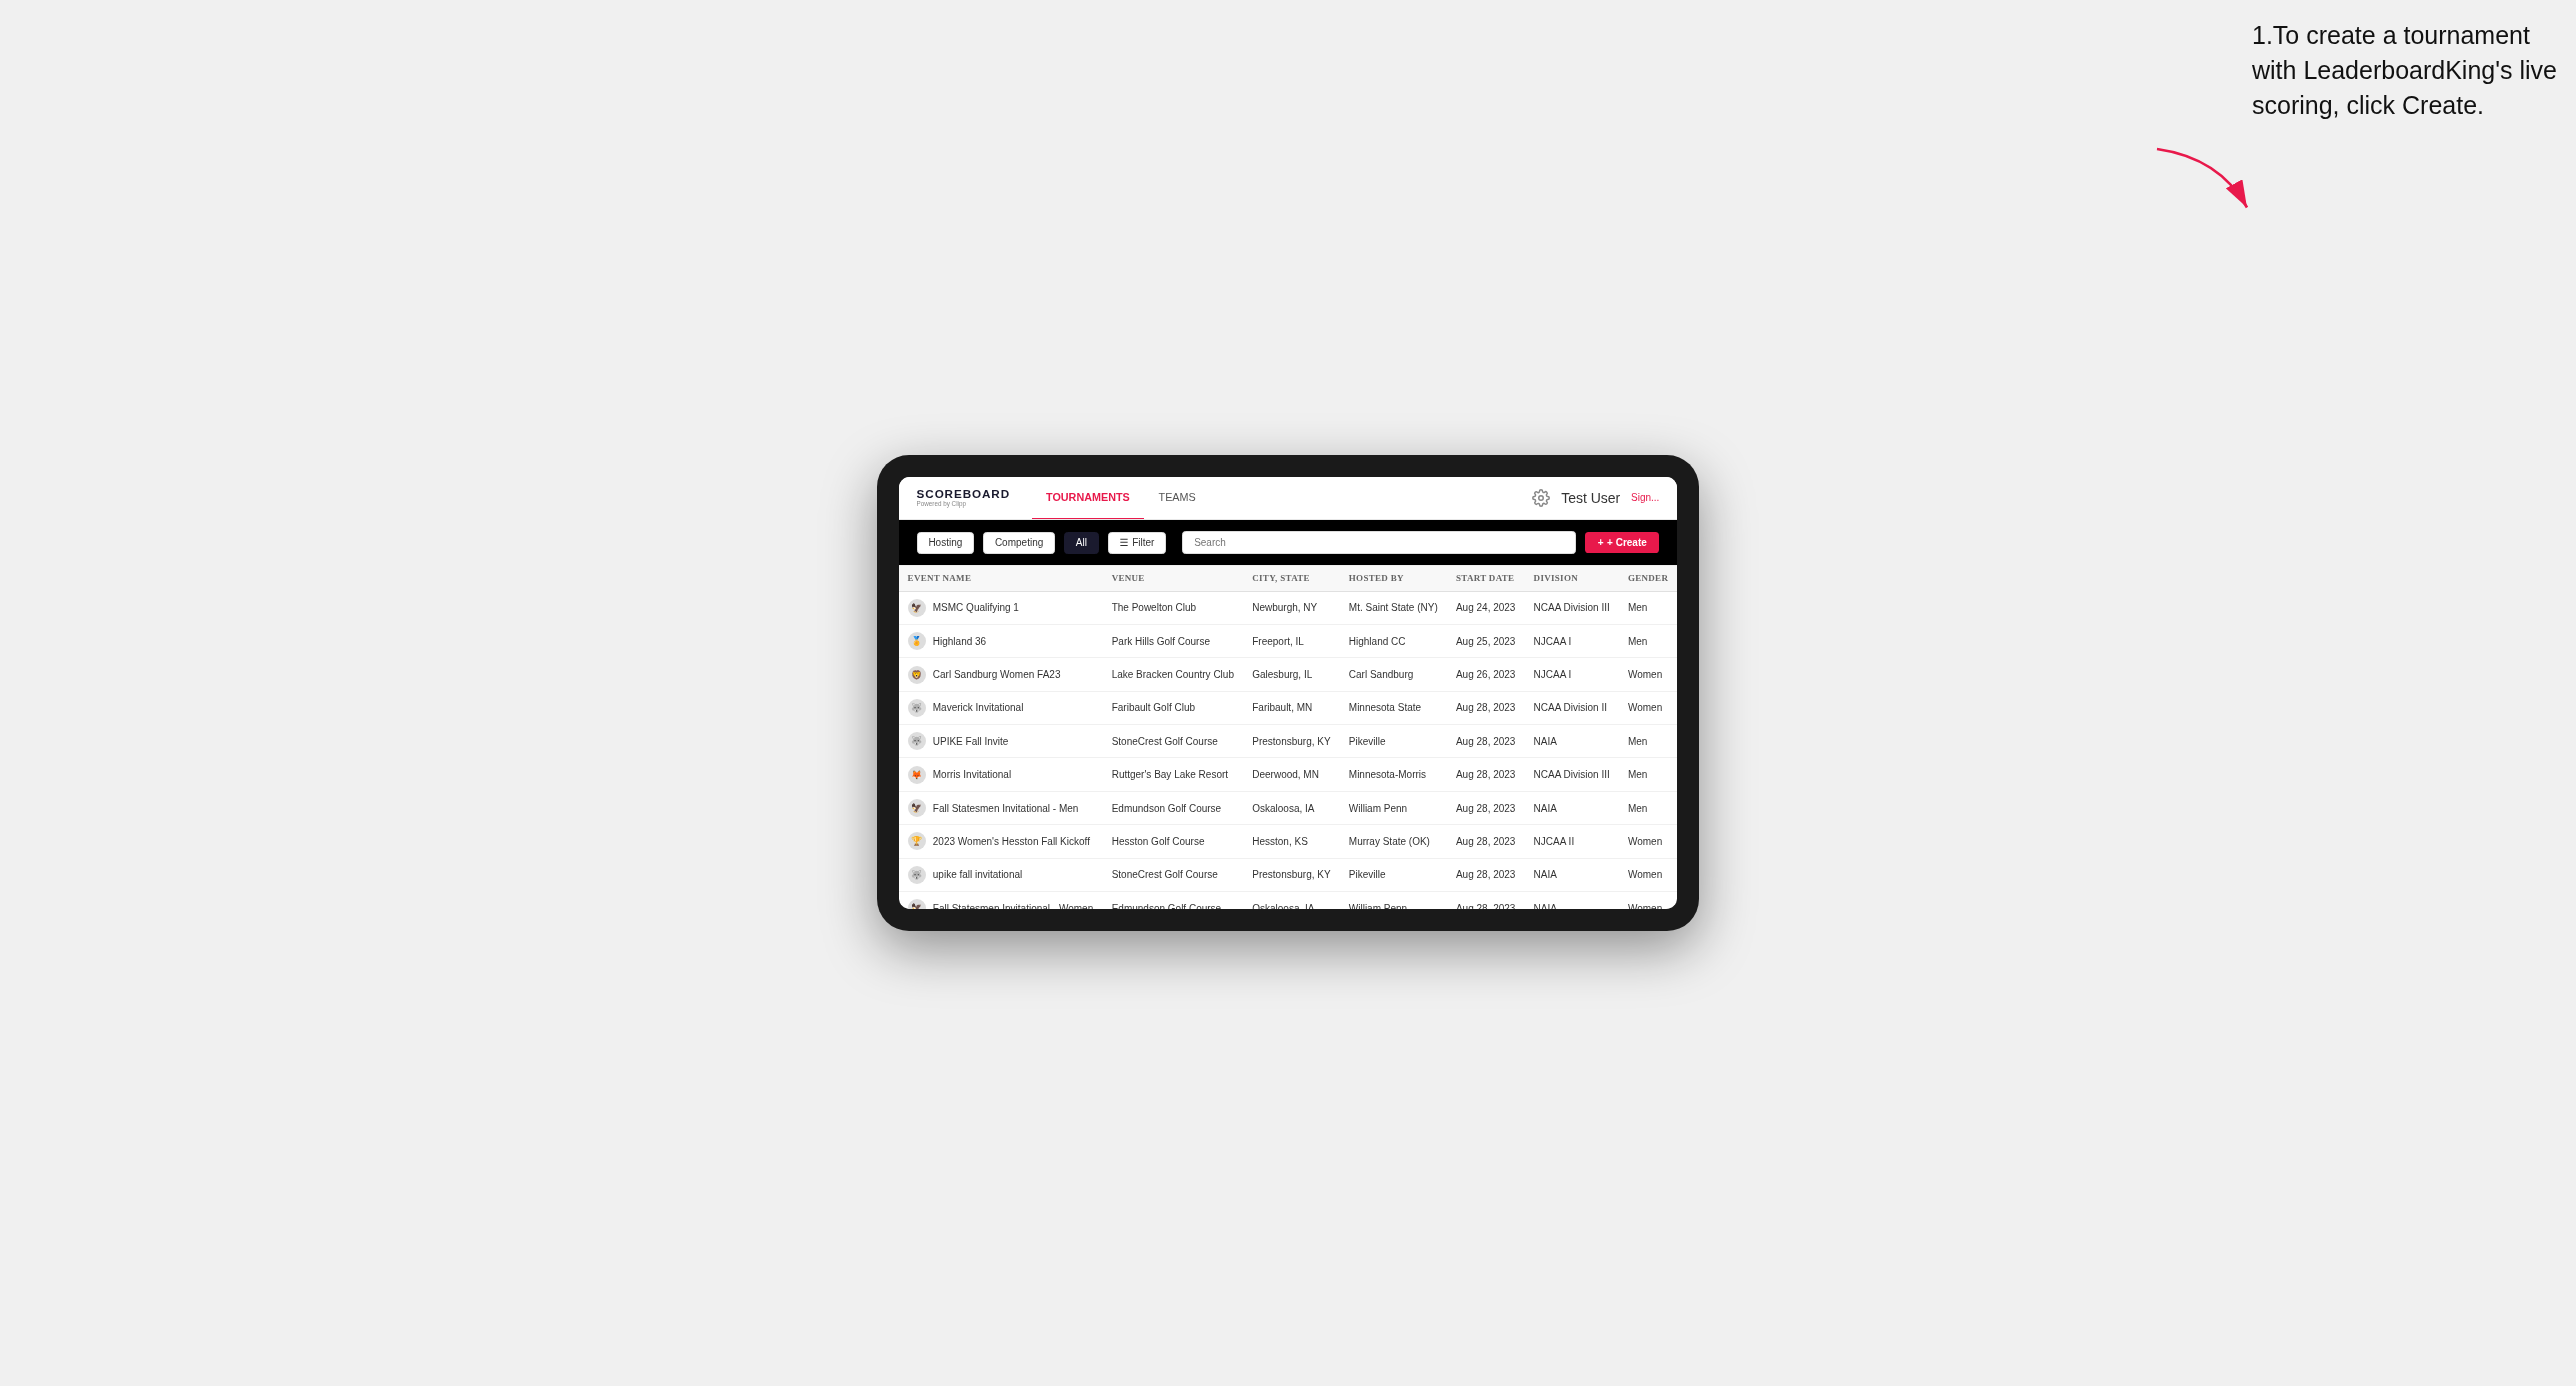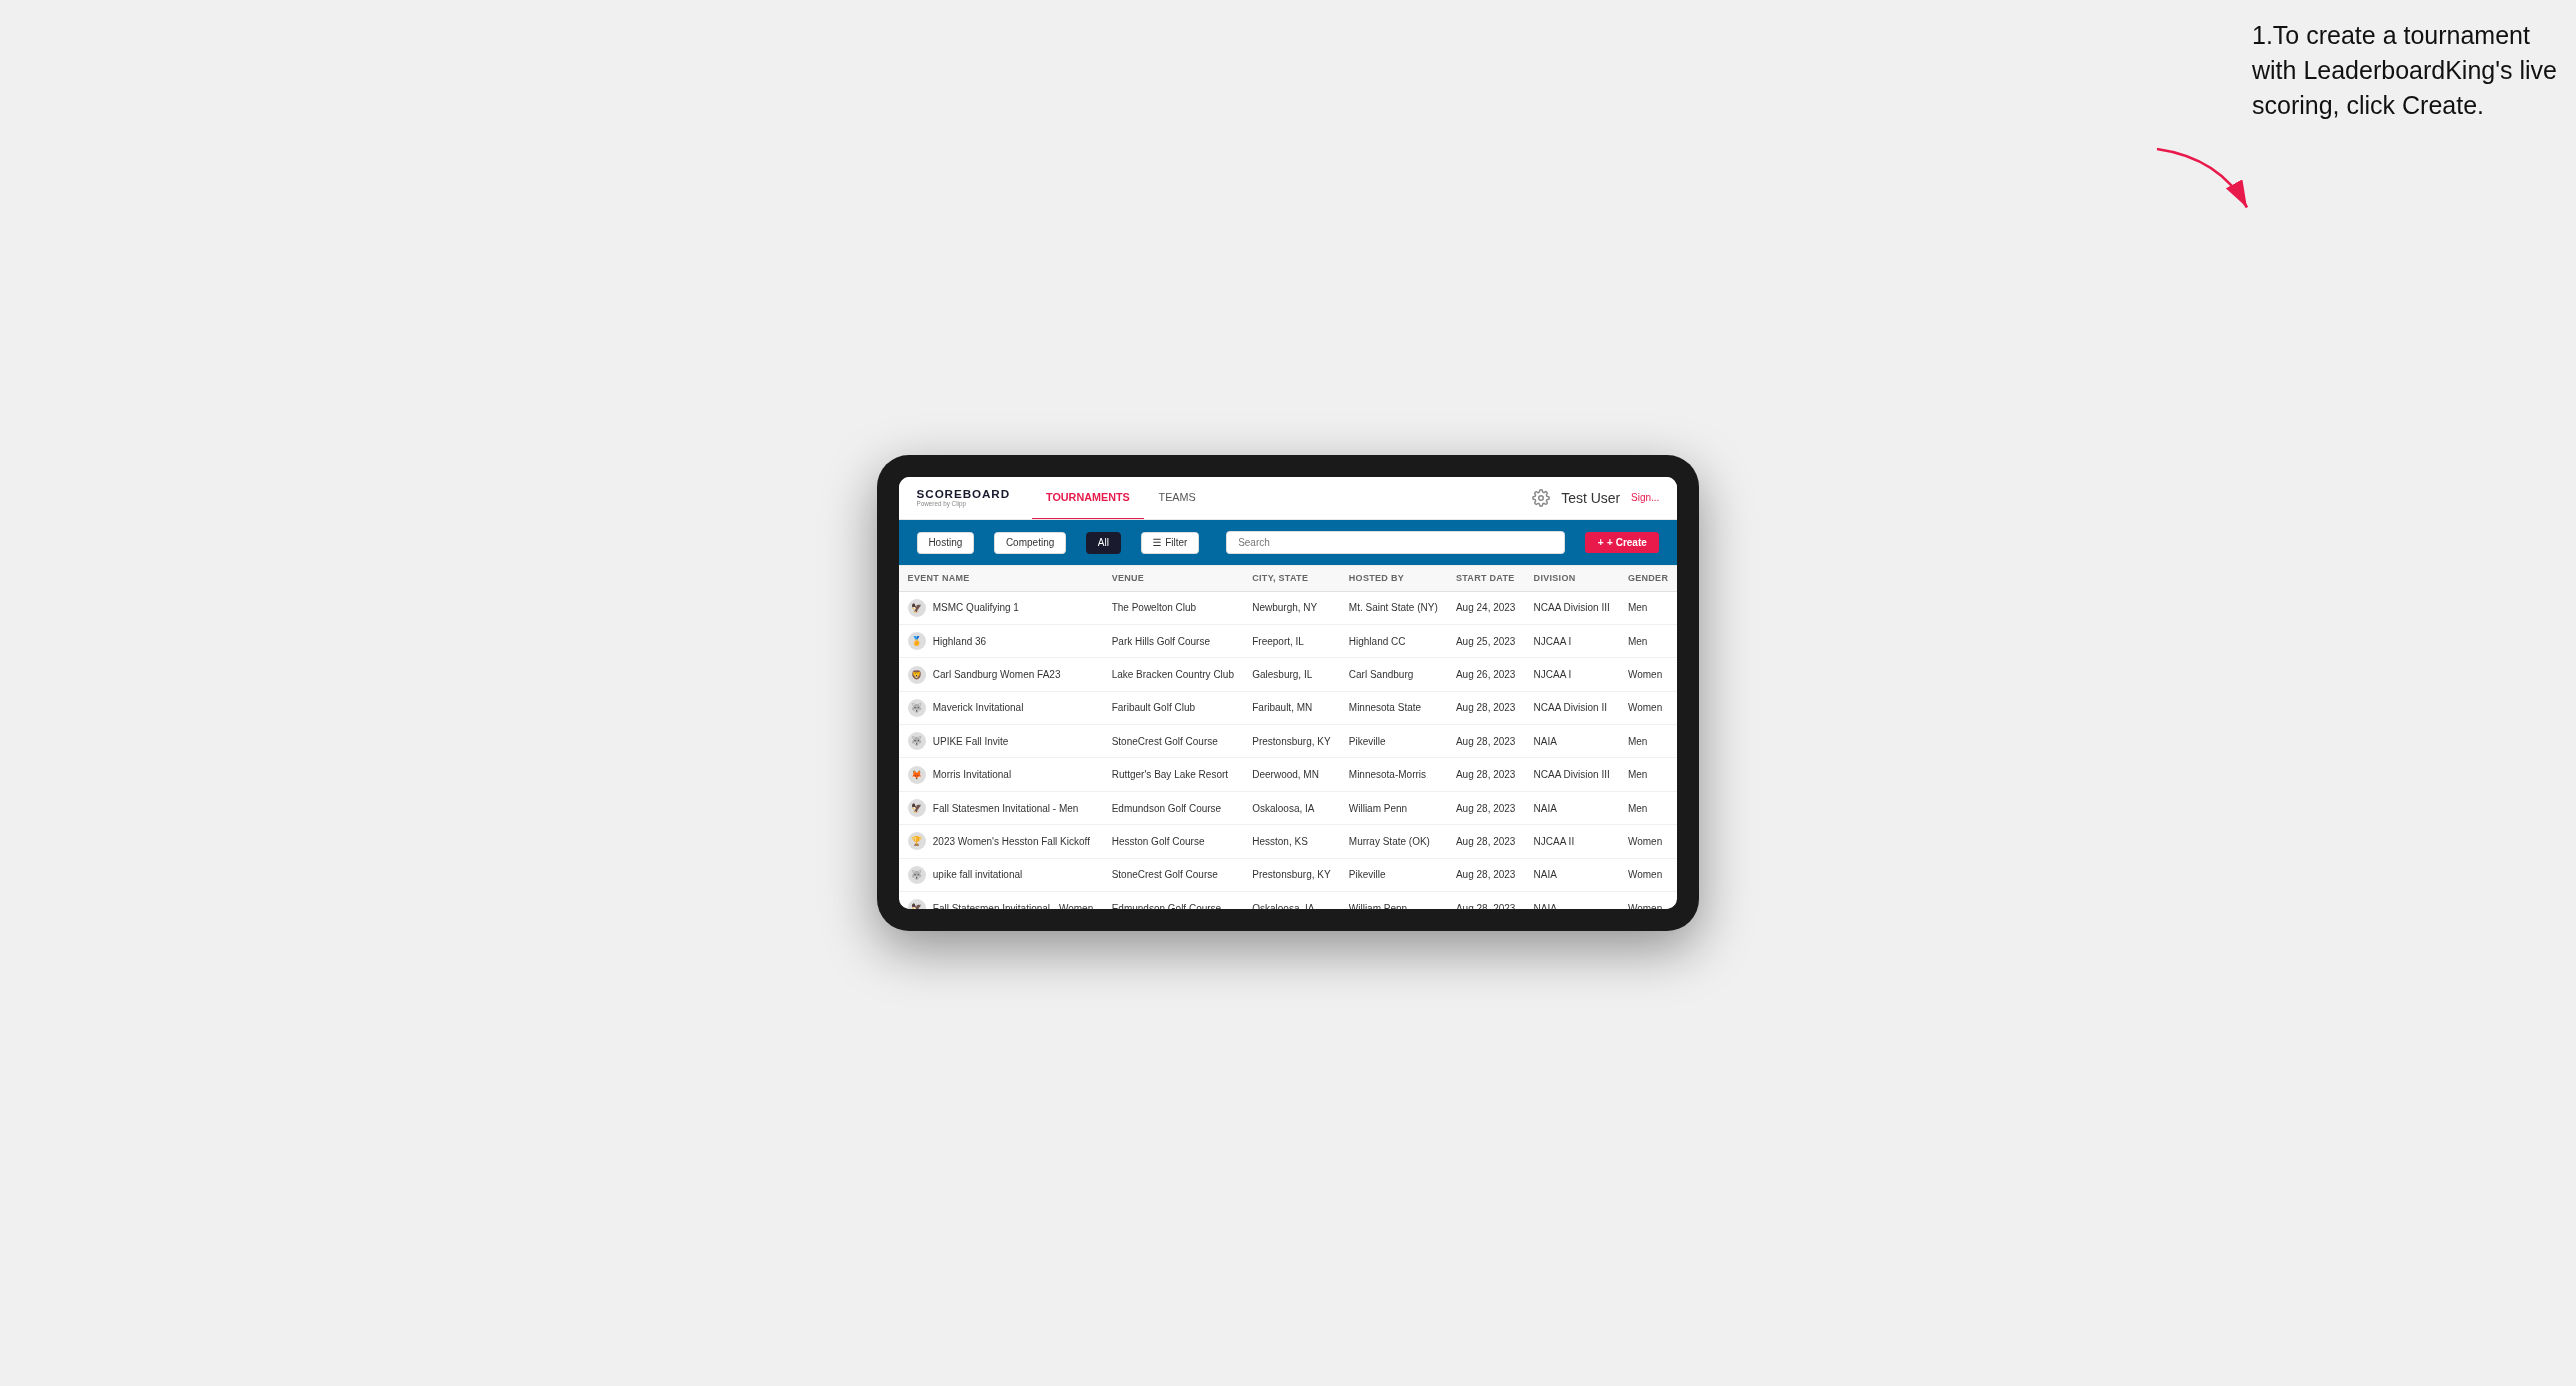--- a/index.html
+++ b/index.html
@@ -112,22 +112,22 @@
       font-size: 10px;
       color: #e8194b;
       cursor: pointer;
     }
 
     
     .toolbar {
       padding: 10.8px 18px;
       display: flex;
       align-items: center;
-      gap: 20px;
-      background: #0369a1;
+      gap: 9px;
+      background: #000000;
       border-bottom: 0.9px solid #eee;
       justify-content: center;
     }
 
     .filter-btn {
       padding: 4.5px 10.8px;
       font-size: 10px;
       border: 0.9px solid #ddd;
       border-radius: 3.6px;
       background: #fff;
@@ -187,20 +187,21 @@
       border-bottom: 0.9px solid #e0e0e0;
     }
     .data-table thead th {
       padding: 7.2px 9px;
       text-align: left;
       font-size: 9px;
       font-weight: 600;
       color: #666;
       letter-spacing: 0.3px;
       white-space: nowrap;
+      font-family: Liberation Serif, serif;
     }
     .data-table tbody tr {
       border-bottom: 0.9px solid #f0f0f0;
     }
     .data-table tbody td {
       padding: 7.2px 9px;
       color: #333;
       font-size: 10px;
       white-space: nowrap;
     }

